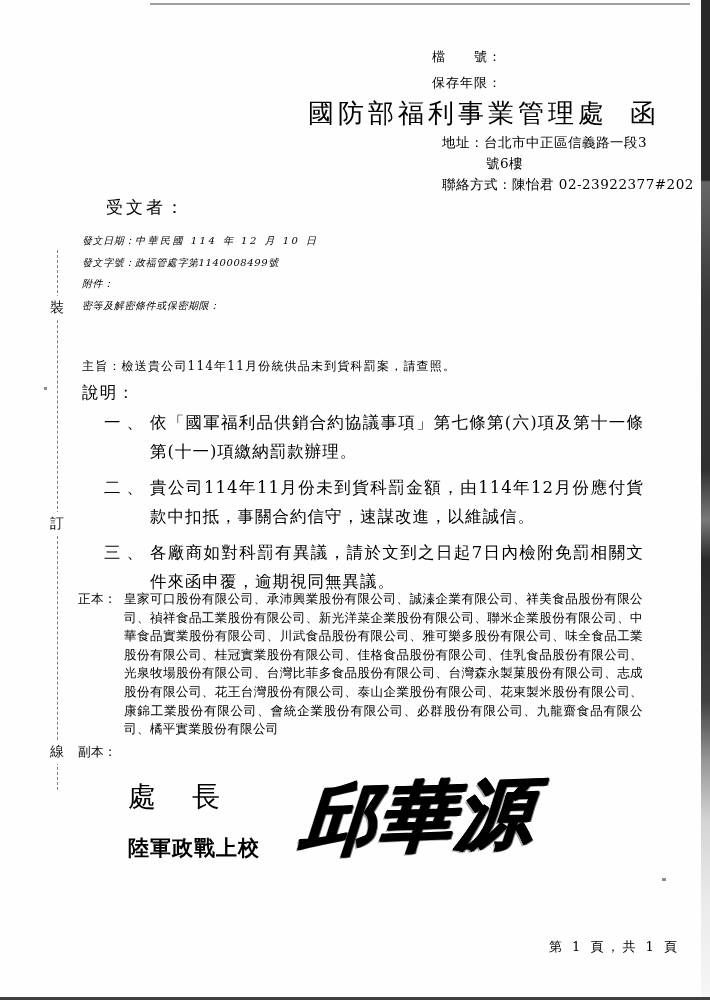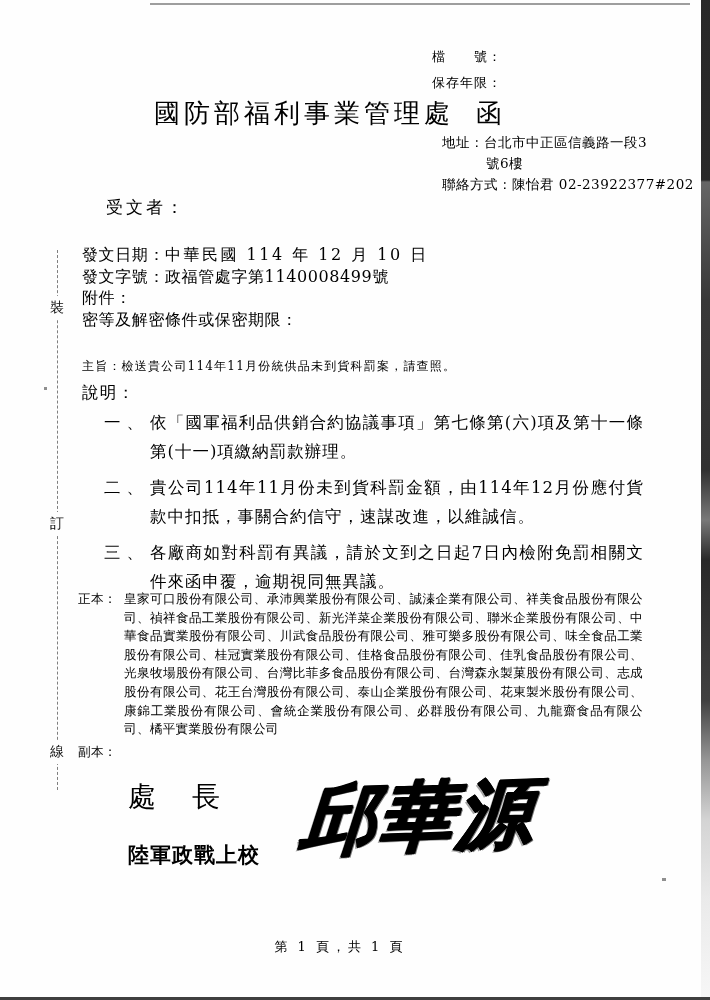--- a/index.html
+++ b/index.html
@@ -90,21 +90,21 @@
     letter-spacing: 1px;
   }
   .archive-block .row { white-space: nowrap; }
 
   
   .doc-title {
     position: absolute;
     top: 96px;
     left: 0;
     width: 660px;
-    text-align: center;
+    text-align: right;
     font-size: 26px;
     letter-spacing: 4px;
     font-weight: 500;
     font-family: Liberation Sans, sans-serif;
   }
   .doc-title .kind {
     margin-left: 22px;
   }
 
   
@@ -124,24 +124,25 @@
     position: absolute;
     left: 82px;
     top: 196px;
     font-size: 17px;
     letter-spacing: 3px;
     margin-left: 24px;
   }
   .meta-block {
     position: absolute;
     left: 82px;
-    top: 244px;
-    font-size: 16px;
+    top: 230px;
+    font-size: 10px;
     line-height: 21.5px;
     letter-spacing: .6px;
+    font-style: italic;
   }
   .meta-block .sp { letter-spacing: 2.5px; }
 
   
   .subject {
     position: absolute;
     left: 82px;
     top: 358px;
     width: 560px;
     font-size: 12px;
@@ -217,21 +218,21 @@
   .sig-title {
     position: absolute;
     left: 0; top: 0;
     font-size: 28px;
     letter-spacing: 2px;
     font-family: "DejaVu Serif", "Liberation Serif", serif;
   }
   .sig-title .gap { display: inline-block; width: 34px; }
   .sig-rank {
     position: absolute;
-    left: 0; top: 63px;
+    left: 0; top: 56px;
     font-size: 21px;
     letter-spacing: 1px;
     font-weight: bold;
     font-family: "DejaVu Serif", "Liberation Serif", serif;
   }
   .sig-name {
     position: absolute;
     left: 172px;
     top: 2px;
     font-size: 76px;
@@ -250,21 +251,21 @@
       -2px 2px 0 rgba(0,0,0,.35);
     white-space: nowrap;
   }
 
   
   .footer {
     position: absolute;
     left: 0;
     top: 938px;
     width: 680px;
-    text-align: center;
+    text-align: right;
     font-size: 13px;
     letter-spacing: 3px;
   }
 </style>
 </head>
 <body>
 
 <div id="page">
 
   <div class="scan-edge-top"></div>

